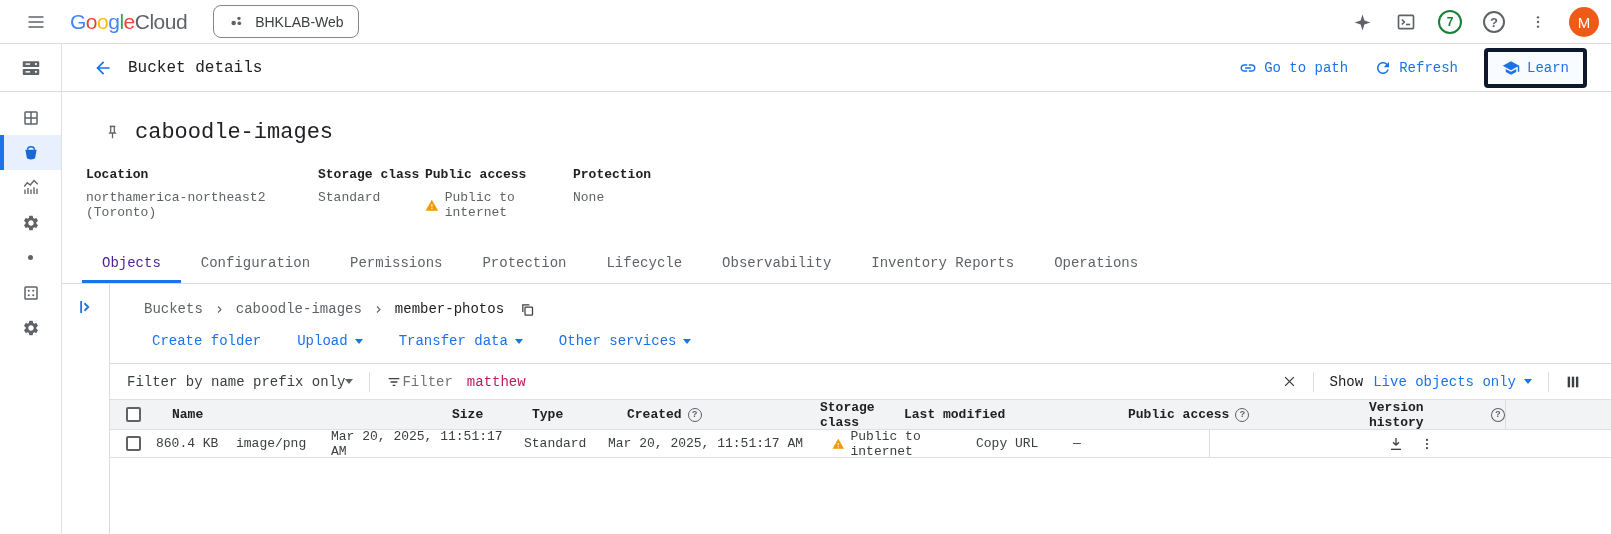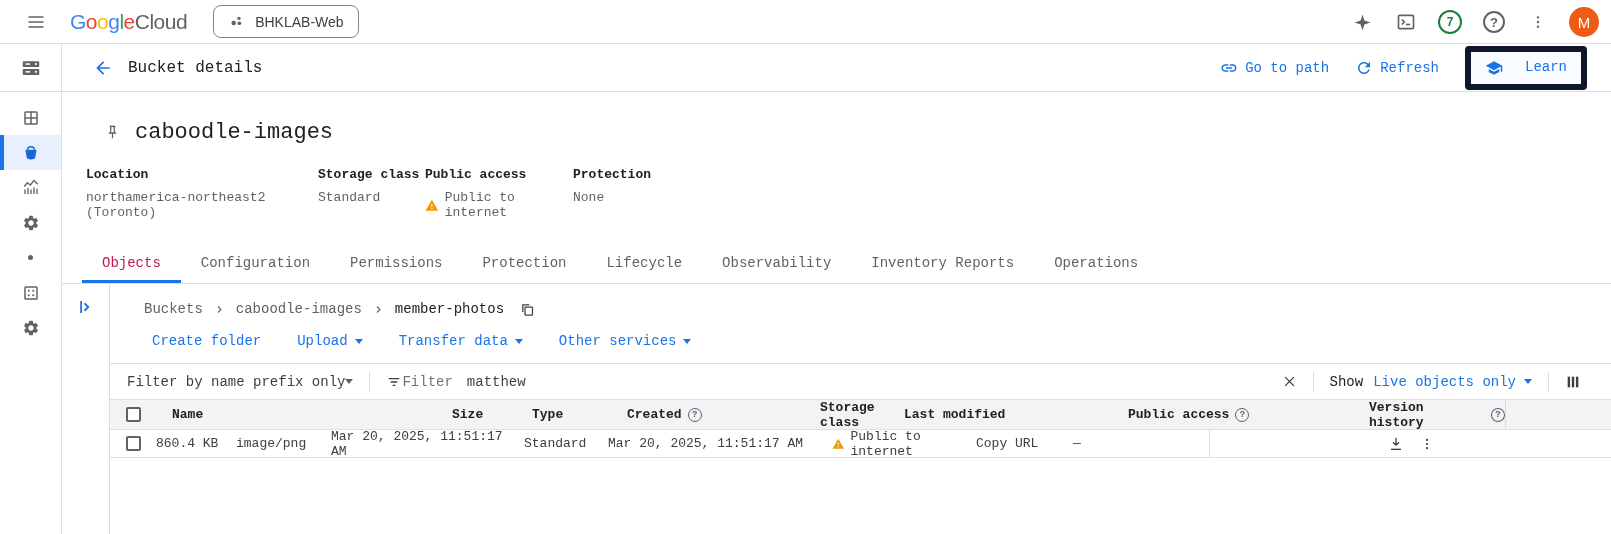--- a/index.html
+++ b/index.html
@@ -44,53 +44,53 @@
   .rail-item.active::before { content:""; position:absolute; left:0; top:0; bottom:0; width:4px; background:#1a73e8; }
   .rail-dot { width:5px; height:5px; border-radius:50%; background:#5f6368; }
 
   
   .main { margin-left:62px;font-family:Liberation Mono, monospace; }
   .page-header { height:48px; border-bottom:1px solid #dadce0; display:flex; align-items:center; padding:0 24px; }
   .back { width:34px; height:34px; display:flex; align-items:center; justify-content:center; cursor:pointer; margin-right:8px; }
   .page-title { font-size:16px; font-weight:500; color:#202124; }
   .header-right { margin-left:auto; display:flex; align-items:center; gap:26px; }
   .hlink { display:flex; align-items:center; gap:7px; color:#1a73e8; font-size:14px; font-weight:500; cursor:pointer; }
-  .learn-btn { display:flex; align-items:flex-start; gap:22px; color:#1a73e8; font-size:14px; font-weight:500;
-               border:6px solid #0f172a; background:#f8fbff; border-radius:4px; padding:7px 14px; cursor:pointer; }
+  .learn-btn { display:flex; align-items:center; gap:7px; color:#1a73e8; font-size:14px; font-weight:500;
+               border:4px solid #0f172a; background:#f8fbff; border-radius:4px; padding:7px 14px; cursor:pointer; }
 
   .bucket-title { display:flex; align-items:center; gap:14px; padding:28px 0 0 42px; }
   .bucket-title h1 { font-size:22px; font-weight:400; color:#202124; }
   .meta { display:flex; padding:22px 0 0 24px; }
   .meta-col { font-size:13px; }
   .meta-col .lab { font-weight:700; color:#202124; }
   .meta-col .val { margin-top:8px; color:#5f6368; display:flex; align-items:center; gap:6px; }
   .mc1{width:232px;} .mc2{width:107px;} .mc3{width:148px;}
 
   .tabs { display:flex; margin-top:26px; border-bottom:1px solid #dadce0; padding-left:20px; }
   .tab { padding:0 20px; height:37px; display:flex; align-items:center; font-size:14px; font-weight:500;
          color:#5f6368; cursor:pointer; border-bottom:3px solid transparent; }
-  .tab.active { color:#be185d; border-bottom-color:#1a73e8; }
+  .tab.active { color:#4c1d95; border-bottom-color:#1a73e8; }
 
   
   .browser { display:flex; min-height:260px; }
   .browser-side { width:48px; border-right:1px solid #dadce0; padding-top:14px; display:flex; justify-content:center; align-items:flex-start; }
   .expand-btn { cursor:pointer; }
   .browser-main { flex:1; }
   .crumbs { display:flex; align-items:center; gap:12px; padding:17px 0 8px 34px; font-size:14px; }
   .crumb { color:#5f6368; cursor:pointer; }
   .crumb.current { color:#202124; font-weight:500; cursor:default; }
   .actions { display:flex; align-items:center; gap:36px; padding:8px 0 14px 42px; }
   .action { color:#1a73e8; font-size:14px; font-weight:500; cursor:pointer; display:flex; align-items:center; gap:7px; }
   .caret { width:0; height:0; border-left:4px solid transparent; border-right:4px solid transparent; border-top:5px solid currentColor; display:inline-block; }
 
   .filterbar { border-top:1px solid #dadce0; height:36px; display:flex; align-items:center; padding:0 30px 0 17px; }
   .scope { display:flex; align-items:center; color:#3c4043; font-size:14px; cursor:pointer; }
   .vsep { width:1px; height:20px; background:#dadce0; margin:0 16px; }
   .filter-label { font-size:14px; color:#737373; font-weight:500; margin-left:0; }
-  .filter-input { border:none; outline:none; font-size:14px; color:#404040; font-family:inherit; margin-left:14px; width:260px; }
+  .filter-input { border:none; outline:none; font-size:14px; color:#be185d; font-family:inherit; margin-left:14px; width:260px; }
   .filter-right { margin-left:auto; display:flex; align-items:center; }
   .show-label { font-size:14px; color:#202124; margin-right:10px; }
   .show-value { display:flex; align-items:center; gap:8px; color:#1a73e8; font-size:14px; font-weight:500; cursor:pointer; }
 
   .thead, .trow { display:flex; align-items:center; }
   .thead { height:31px; background:#f1f3f4; border-top:1px solid #e0e0e0; border-bottom:1px solid #e0e0e0;
            font-size:13px; font-weight:700; color:#202124; }
   .trow { height:28px; border-bottom:1px solid #e0e0e0; font-size:13px; color:#3c4043; }
   .c-cb{width:46px; display:flex; justify-content:center;} .c-name{width:296px; padding-left:16px; display:flex; align-items:center; gap:8px;}
   .c-size{width:80px;} .c-type{width:95px;} .c-created{width:193px; display:flex; align-items:center; gap:6px;}

